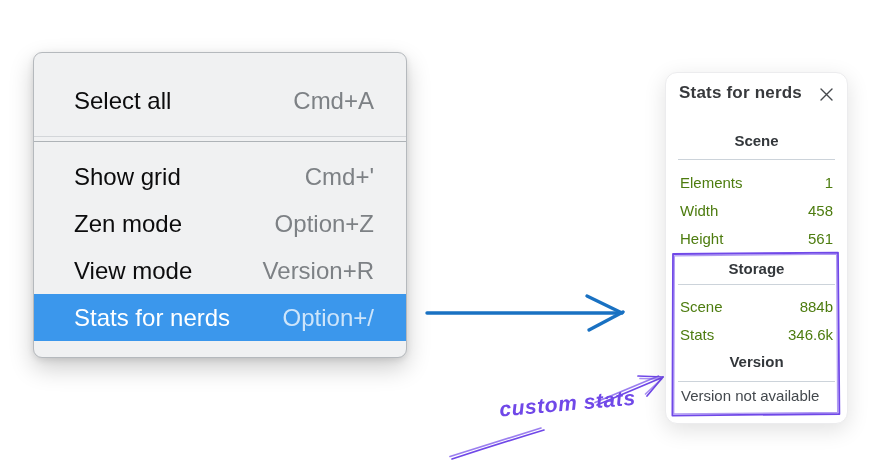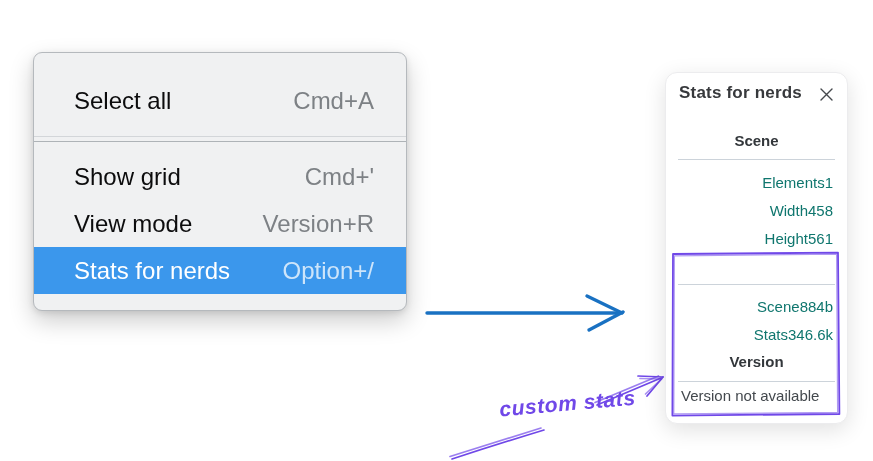--- a/index.html
+++ b/index.html
@@ -48,22 +48,22 @@
   }
   .sp-heading {
     position:absolute; left:13px; right:13px; text-align:center;
     font-size:15px; font-weight:bold; color:#33373b;
   }
   .sp-hairline {
     position:absolute; left:12px; right:12px; height:1px; background:#ccd3da;
   }
   .stat-row {
     position:absolute; left:14px; right:14px; height:26px;
-    display:flex; align-items:center; justify-content:flex-end;
-    font-size:15px; color:#0f766e;
+    display:flex; align-items:center; justify-content:space-between;
+    font-size:15px; color:#4d7c0f;
   }
   .sp-note {
     position:absolute; left:15px; top:314px; font-size:15px; color:#43484d;
   }
   .purple-box-svg { position:absolute; left:0; top:0; width:183px; height:352px; pointer-events:none; }
 
   
   .annotation-label {
     position:absolute; left:499px; top:391px; width:150px;
     font-size:21px; font-style:italic; font-weight:600; letter-spacing:0.6px;
@@ -77,20 +77,24 @@
 
   <div class="menu">
     <div class="menu-item">
       <span class="mi-label">Select all</span>
       <span class="mi-shortcut">Cmd+A</span>
     </div>
     <div class="menu-divider"></div>
     <div class="menu-item">
       <span class="mi-label">Show grid</span>
       <span class="mi-shortcut">Cmd+'</span>
+    </div>
+    <div class="menu-item">
+      <span class="mi-label">Zen mode</span>
+      <span class="mi-shortcut">Option+Z</span>
     </div>
     <div class="menu-item">
       <span class="mi-label">View mode</span>
       <span class="mi-shortcut">Version+R</span>
     </div>
     <div class="menu-item highlighted">
       <span class="mi-label">Stats for nerds</span>
       <span class="mi-shortcut">Option+/</span>
     </div>
   </div>
@@ -131,20 +135,21 @@
     </div>
     <div class="stat-row" style="top:124px">
       <span>Width</span>
       <span>458</span>
     </div>
     <div class="stat-row" style="top:152px">
       <span>Height</span>
       <span>561</span>
     </div>
 
+    <div class="sp-heading" style="top:187px">Storage</div>
     <div class="sp-hairline" style="top:211px"></div>
     <div class="stat-row" style="top:220px">
       <span>Scene</span>
       <span>884b</span>
     </div>
     <div class="stat-row" style="top:248px">
       <span>Stats</span>
       <span>346.6k</span>
     </div>
 

